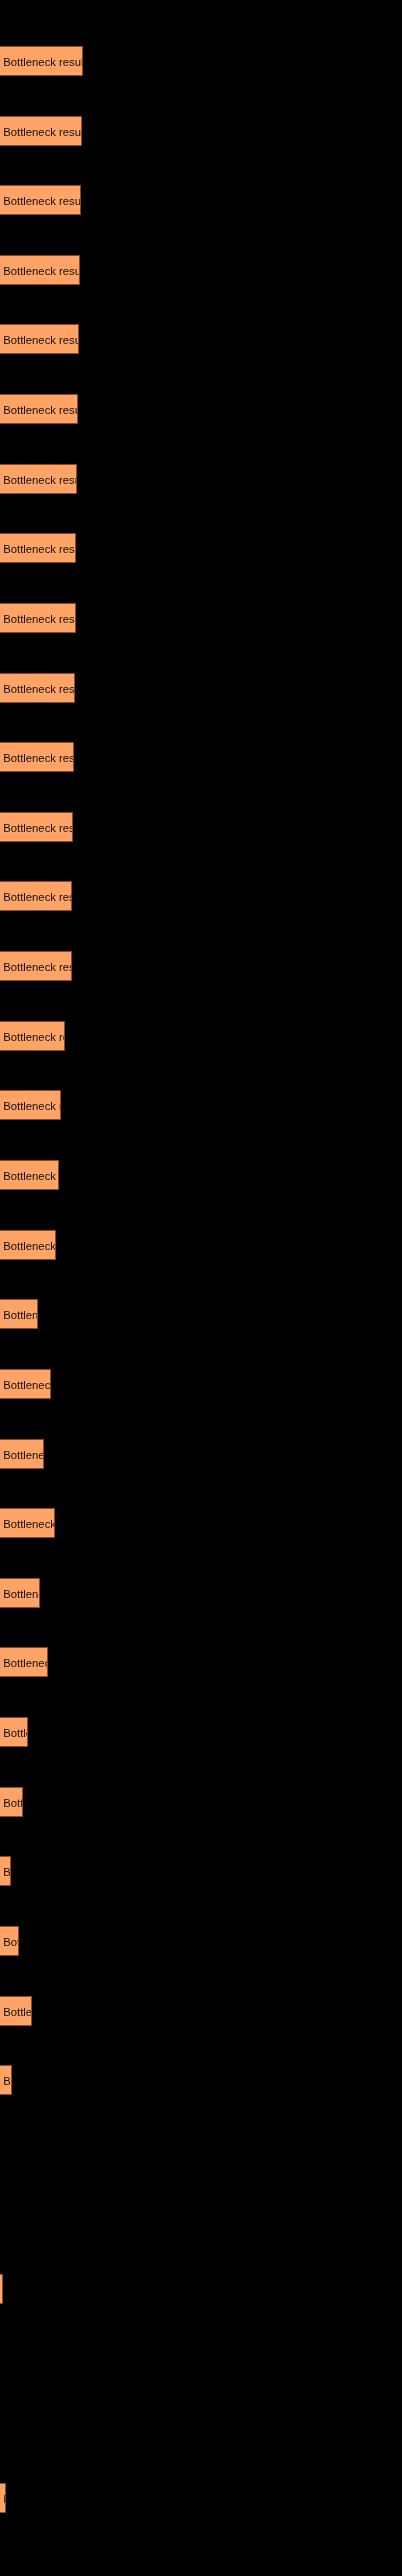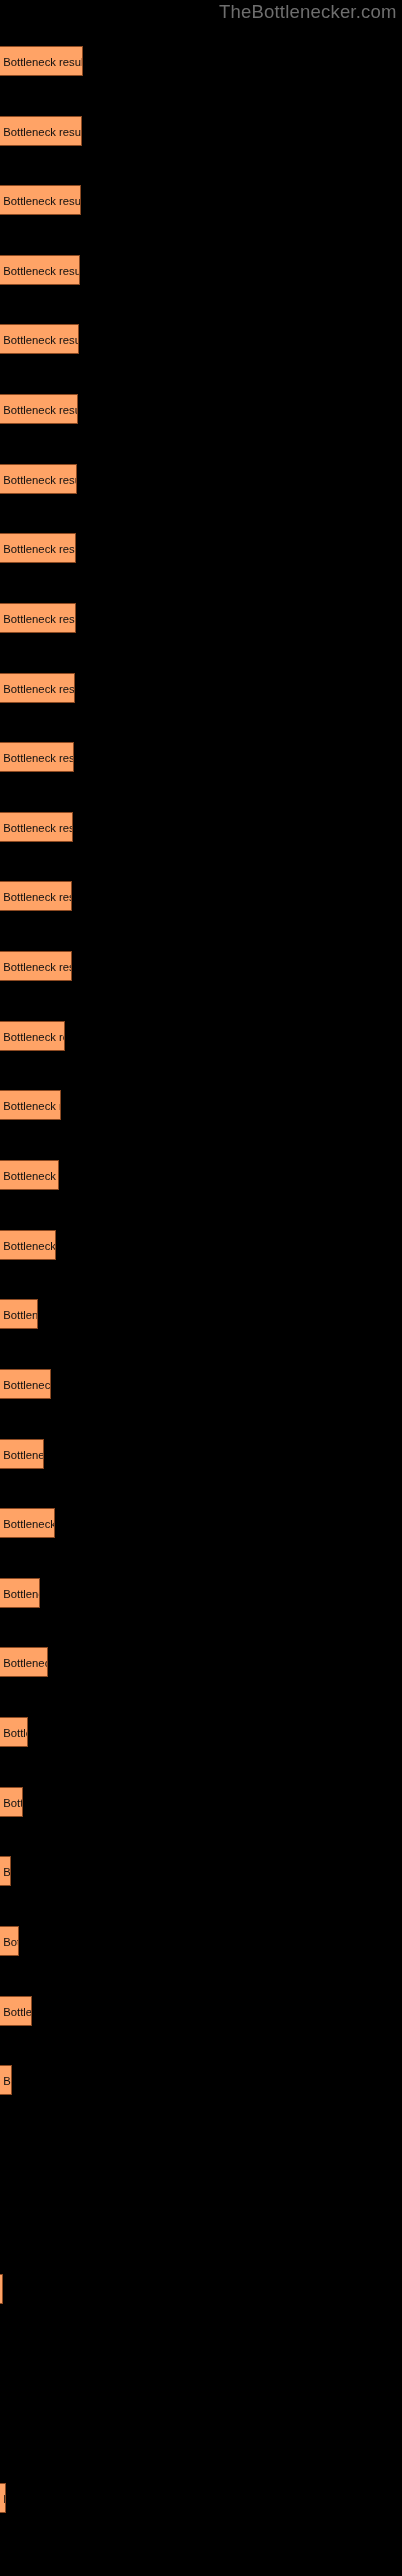--- a/index.html
+++ b/index.html
@@ -76,21 +76,20 @@
     color: #101010;
     white-space: nowrap;
     pointer-events: none;
   }
 </style>
 </head>
 <body>
 
 <div id="chart-root">
 
-  <div class="site-title">TheBottlenecker.com</div>
 
   <div id="plot">
       <div class="bar-row" style="top: 46px; height: 30px;">
         <div class="bar" style="width: 83px; background: rgb(255, 163, 102); border-color: rgb(140, 74, 34);">
           <span class="bar-label" style="color: rgb(16, 16, 16);">Bottleneck result</span>
         </div>
       </div>
       <div class="bar-row" style="top: 116px; height: 30px;">
         <div class="bar" style="width: 82px; background: rgb(255, 163, 102); border-color: rgb(140, 74, 34);">
           <span class="bar-label" style="color: rgb(16, 16, 16);">Bottleneck result</span>

